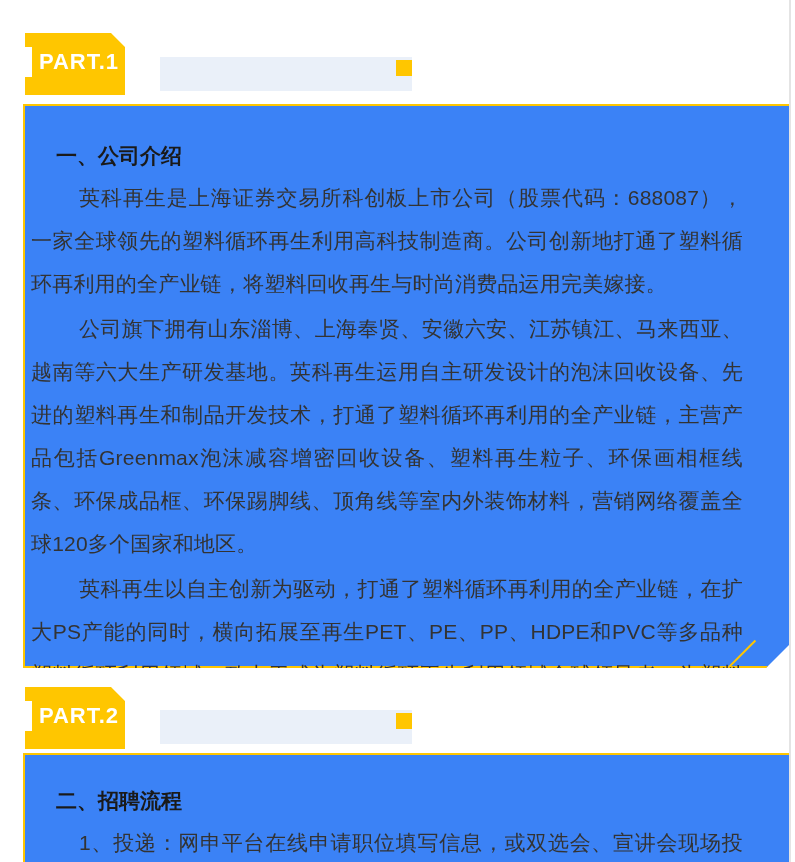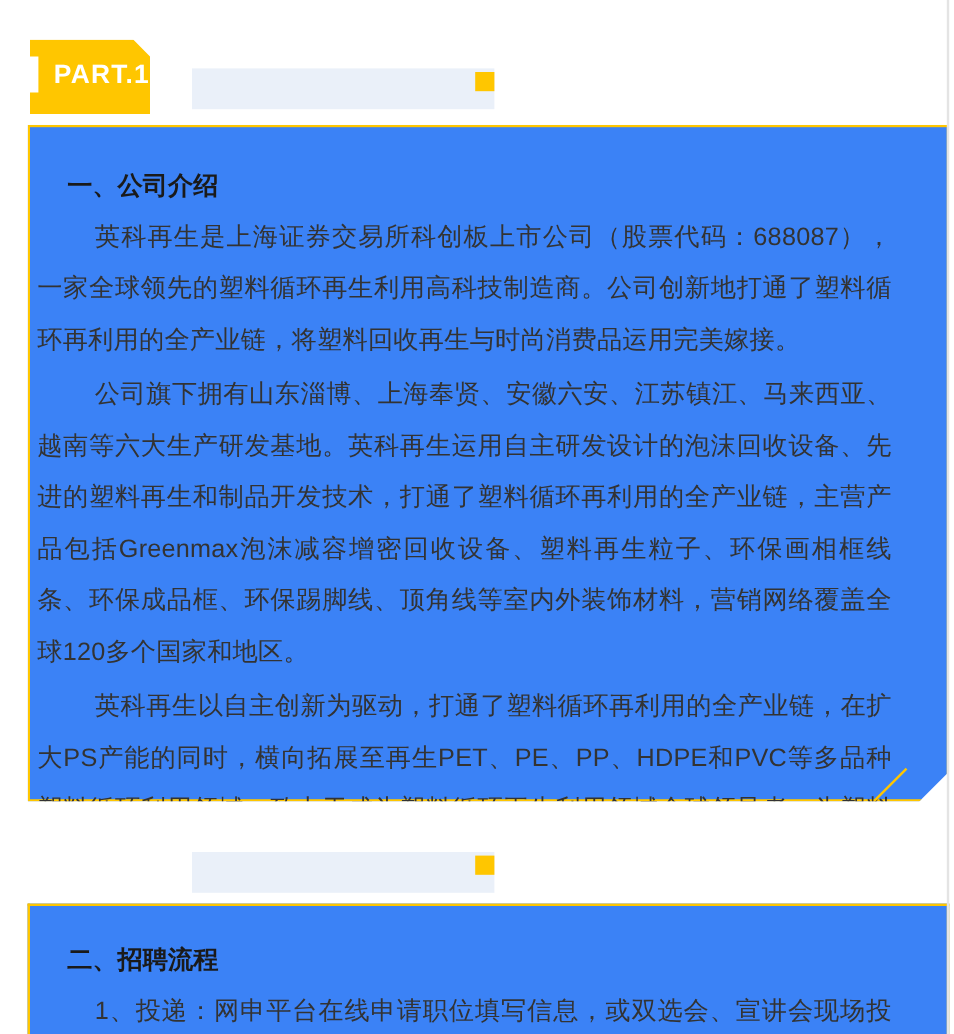--- a/index.html
+++ b/index.html
@@ -6,21 +6,21 @@
   body{
     width:795px;height:862px;overflow:hidden;background:#ffffff;position:relative;
     font-family:"Liberation Sans","DejaVu Sans",sans-serif;
   }
   .page{position:absolute;inset:0;}
 
   
   .badge{
     position:absolute;left:25px;width:100px;height:62px;background:#FFC600;
     clip-path:polygon(0 0,86px 0,100% 14px,100% 100%,0 100%,0 44px,7px 44px,7px 14px,0 14px);
-    display:flex;align-items:center;justify-content:flex-end;
+    display:flex;align-items:center;justify-content:center;
   }
   .badge-label{
     color:#ffffff;font-weight:700;font-size:22px;letter-spacing:1px;
     padding-left:8px;padding-bottom:4px;
   }
   #badge1{top:33px;}
   #badge2{top:687px;}
 
   
   .title-bar{position:absolute;left:160px;width:252px;height:34px;background:#EAF0F9;}
@@ -72,20 +72,23 @@
     <span class="bar-square"></span>
   </div>
 
   <div class="content-box" id="box1">
     <h3 class="section-heading">一、公司介绍</h3>
     <p class="para">英科再生是上海证券交易所科创板上市公司（股票代码：688087），一家全球领先的塑料循环再生利用高科技制造商。公司创新地打通了塑料循环再利用的全产业链，将塑料回收再生与时尚消费品运用完美嫁接。</p>
     <p class="para">公司旗下拥有山东淄博、上海奉贤、安徽六安、江苏镇江、马来西亚、越南等六大生产研发基地。英科再生运用自主研发设计的泡沫回收设备、先进的塑料再生和制品开发技术，打通了塑料循环再利用的全产业链，主营产品包括Greenmax泡沫减容增密回收设备、塑料再生粒子、环保画相框线条、环保成品框、环保踢脚线、顶角线等室内外装饰材料，营销网络覆盖全球120多个国家和地区。</p>
     <p class="para">英科再生以自主创新为驱动，打通了塑料循环再利用的全产业链，在扩大PS产能的同时，横向拓展至再生PET、PE、PP、HDPE和PVC等多品种塑料循环利用领域，致力于成为塑料循环再生利用领域全球领导者，为塑料碳循环经济和地球可持续发展贡献力量！</p>
   </div>
 
+  <div class="badge" id="badge2">
+    <span class="badge-label">PART.2</span>
+  </div>
   <div class="title-bar" id="bar2">
     <span class="bar-square"></span>
   </div>
 
   <div class="content-box" id="box2">
     <h3 class="section-heading">二、招聘流程</h3>
     <p class="para">1、投递：网申平台在线申请职位填写信息，或双选会、宣讲会现场投递简历。</p>
   </div>
 
   <div class="page-edge"></div>

